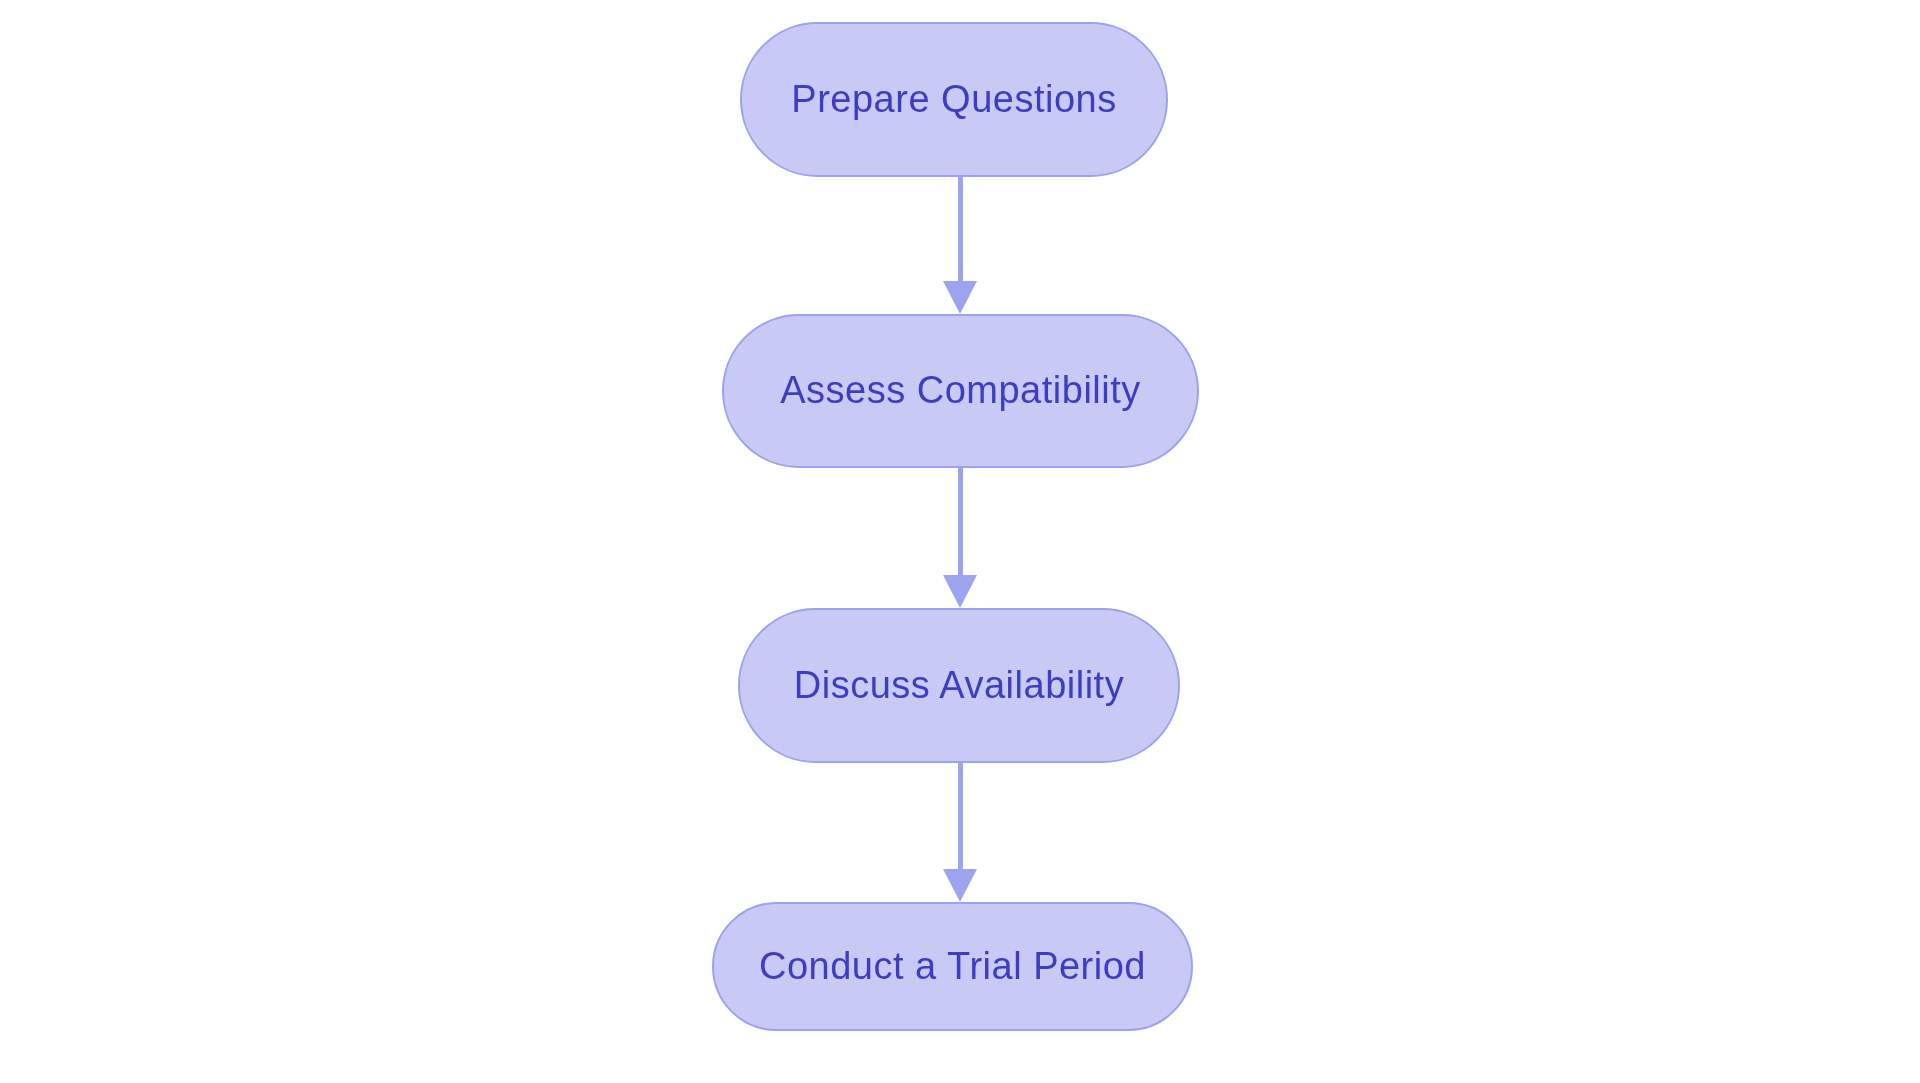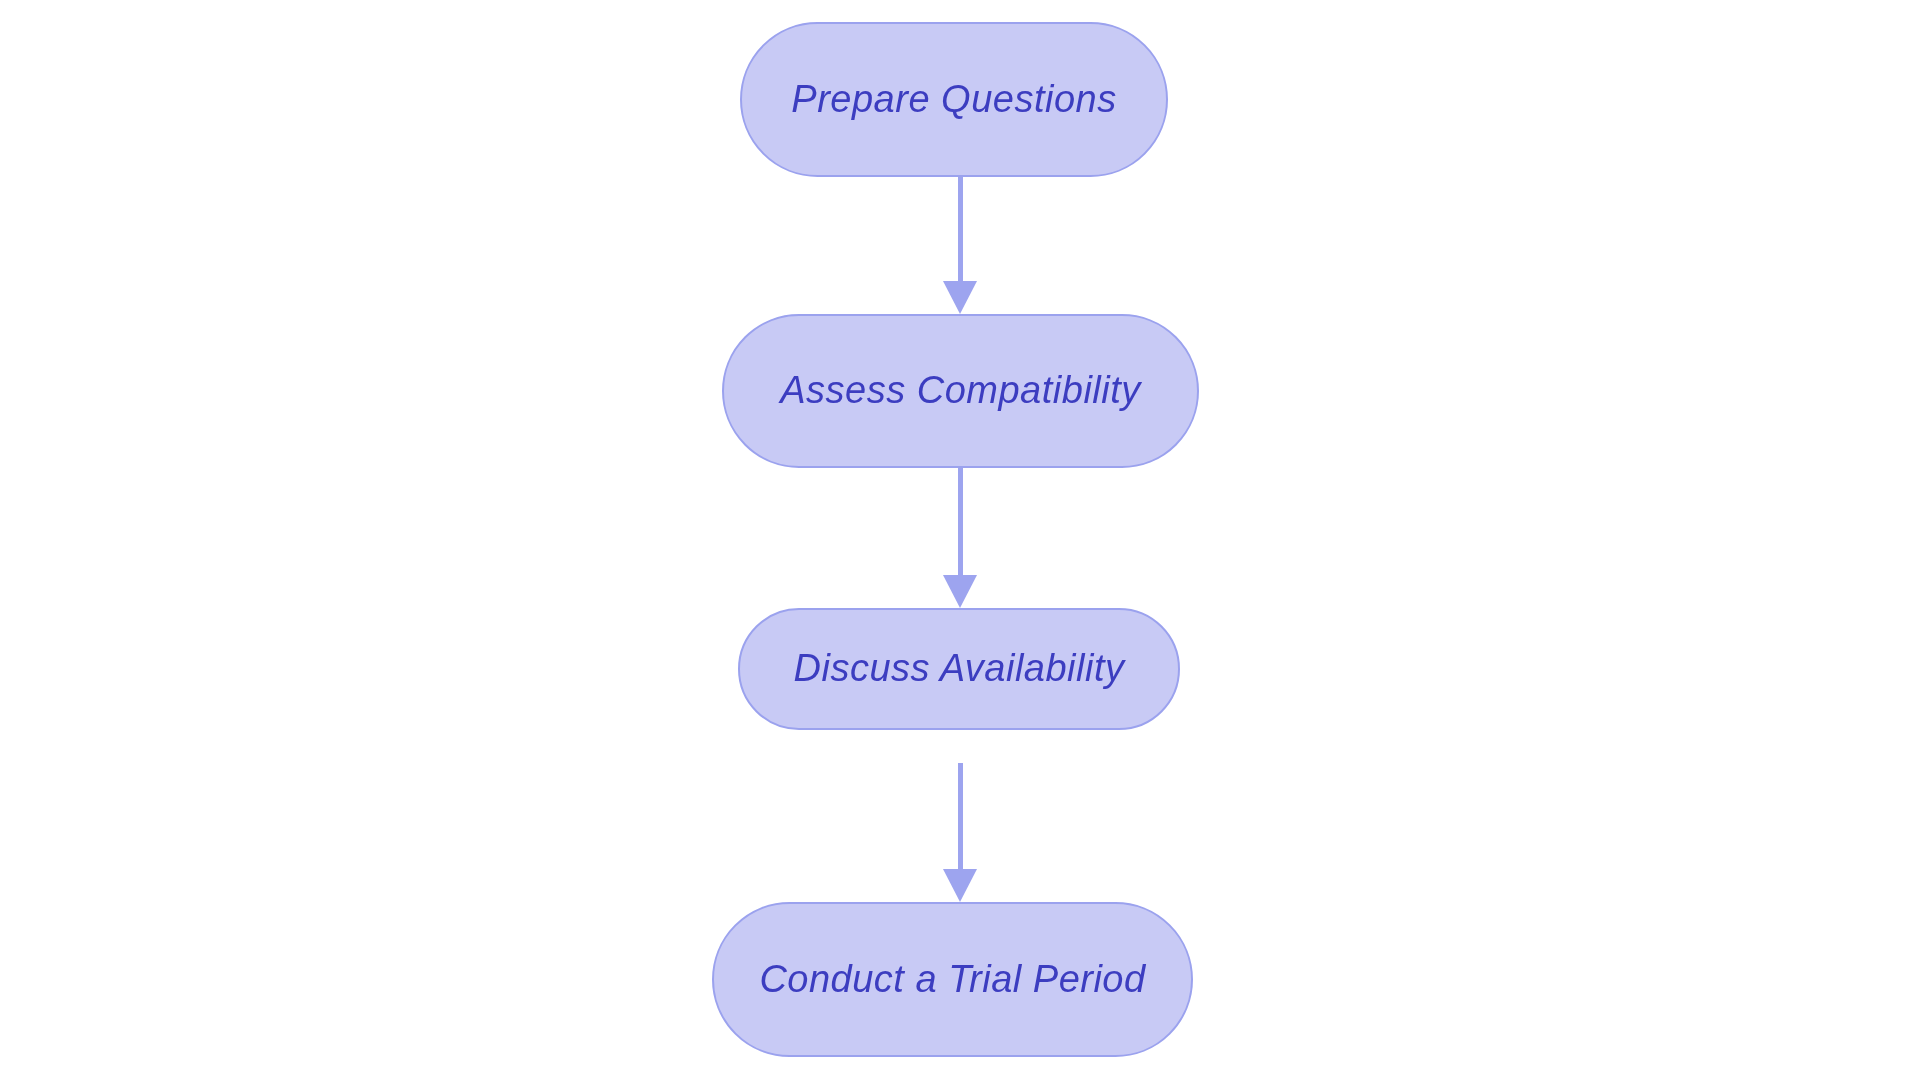--- a/index.html
+++ b/index.html
@@ -9,21 +9,20 @@
     width: 1920px;
     height: 1083px;
     overflow: hidden;
     font-family: "Liberation Sans", "DejaVu Sans", sans-serif;
   }
   .canvas {
     position: relative;
     width: 1920px;
     height: 1083px;
     background: var(--background, #ffffff);
-    font-style: italic;
   }
   .node {
     position: absolute;
     box-sizing: border-box;
     background: var(--node-fill, #c8caf5);
     border: 2px solid var(--node-border, #9ba2ee);
     border-radius: 78px;
     display: flex;
     align-items: center;
     justify-content: center;
@@ -32,22 +31,22 @@
     color: var(--node-text, #3c3dc0);
     font-size: 38px;
     font-weight: 400;
     letter-spacing: 0.5px;
     white-space: nowrap;
     line-height: 1;
     padding-bottom: 2px;
   }
   .node1 { left: 740px; top: 22px;  width: 428px; height: 155px; }
   .node2 { left: 722px; top: 314px; width: 477px; height: 154px; text-align: center; }
-  .node3 { left: 738px; top: 608px; width: 442px; height: 122px; align-items: center; }
-  .node4 { left: 712px; top: 902px; width: 481px; height: 155px; }
+  .node3 { left: 738px; top: 608px; width: 442px; height: 155px; align-items: center; }
+  .node4 { left: 712px; top: 902px; width: 481px; height: 129px; }
 
   .connector {
     position: absolute;
     left: 943px;            
     width: 34px;
     display: flex;
     flex-direction: column;
     align-items: center;
   }
   .connector .shaft {

